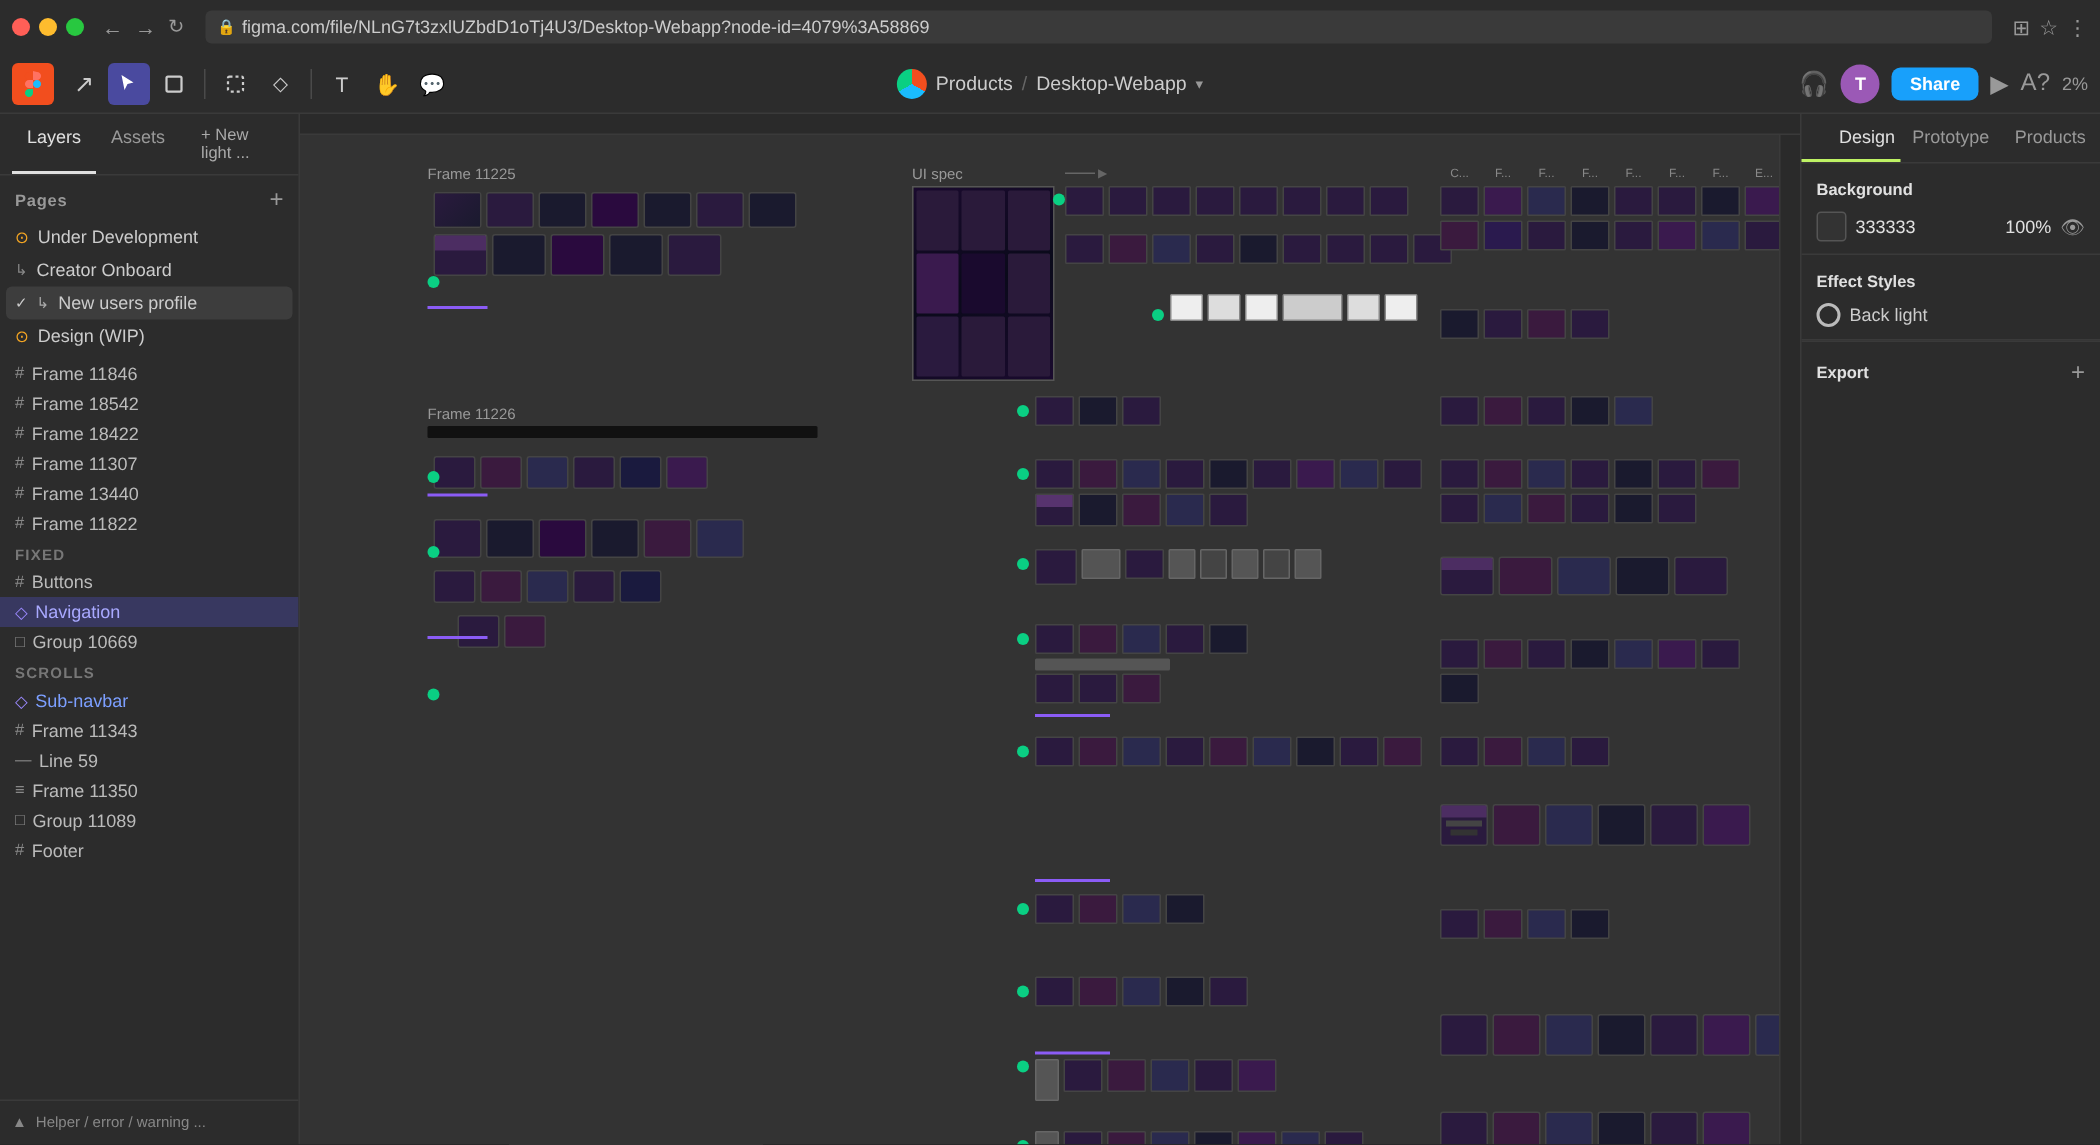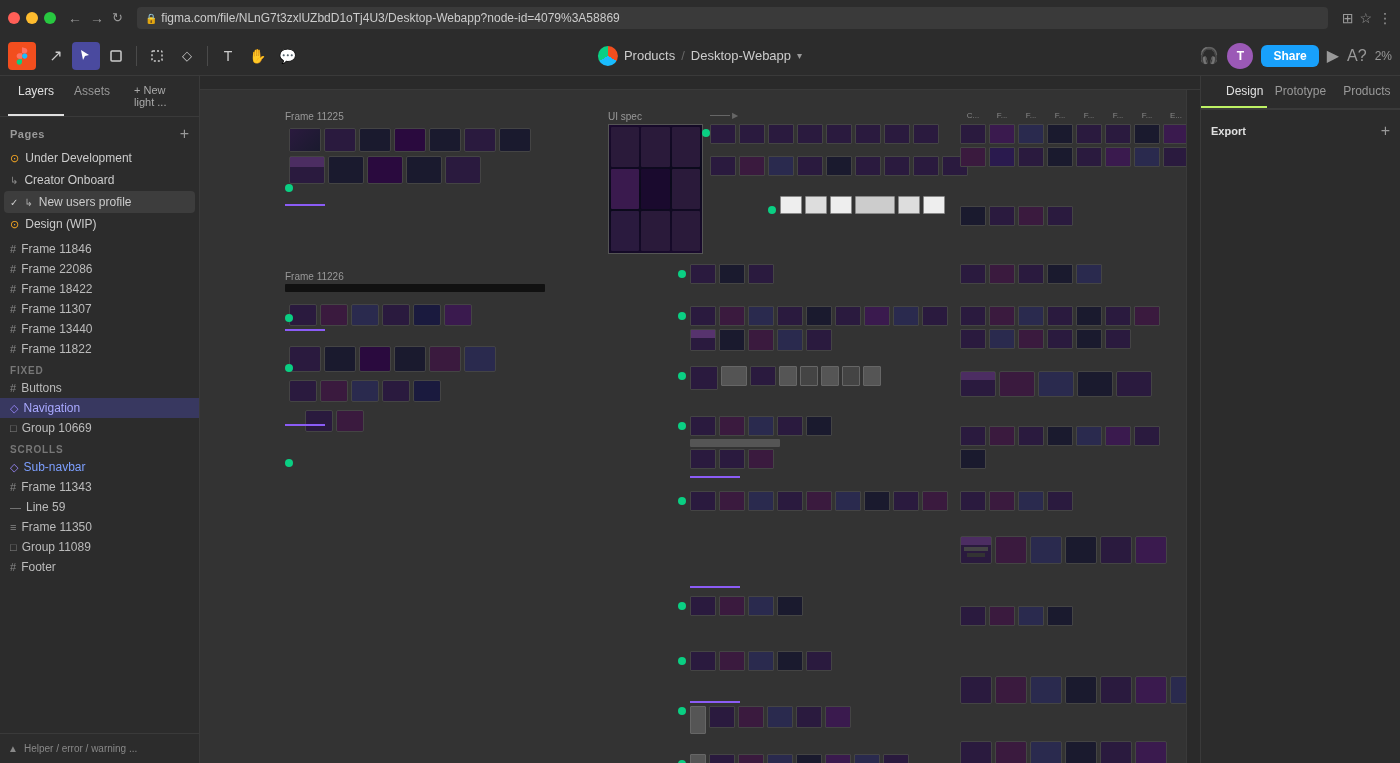--- a/index.html
+++ b/index.html
@@ -368,21 +368,21 @@
     </div>
 
     <div class="layers-list">
 
       <div class="layer-item">
         <span class="layer-icon">#</span>
         <span>Frame 11846</span>
       </div>
       <div class="layer-item">
         <span class="layer-icon">#</span>
-        <span>Frame 22086</span>
+        <span>Frame 18542</span>
       </div>
       <div class="layer-item">
         <span class="layer-icon">#</span>
         <span>Frame 18422</span>
       </div>
       <div class="layer-item">
         <span class="layer-icon">#</span>
         <span>Frame 11307</span>
       </div>
       <div class="layer-item">
@@ -884,21 +884,37 @@
 
   </div>
 
   <div class="right-panel">
     <div class="right-panel-tabs">
       <div class="right-panel-tab active">Design</div>
       <div class="right-panel-tab">Prototype</div>
       <div class="right-panel-tab">Products</div>
     </div>
 
-
+    <div class="panel-section">
+      <div class="panel-section-title">Background</div>
+      <div class="bg-row">
+        <div class="color-swatch" style="background:#333333;"></div>
+        <span class="color-hex">333333</span>
+        <span class="opacity-val">100%</span>
+        <span class="eye-icon">👁</span>
+      </div>
+    </div>
+
+    <div class="effect-styles-section">
+      <div class="panel-section-title">Effect Styles</div>
+      <div class="effect-row">
+        <div class="effect-circle"></div>
+        <span class="effect-name">Back light</span>
+      </div>
+    </div>
 
     <div style="height:1px;background:#3a3a3a;"></div>
 
     <div class="export-section">
       <div class="export-row">
         <span class="export-label">Export</span>
         <span class="export-add">+</span>
       </div>
     </div>
   </div>

